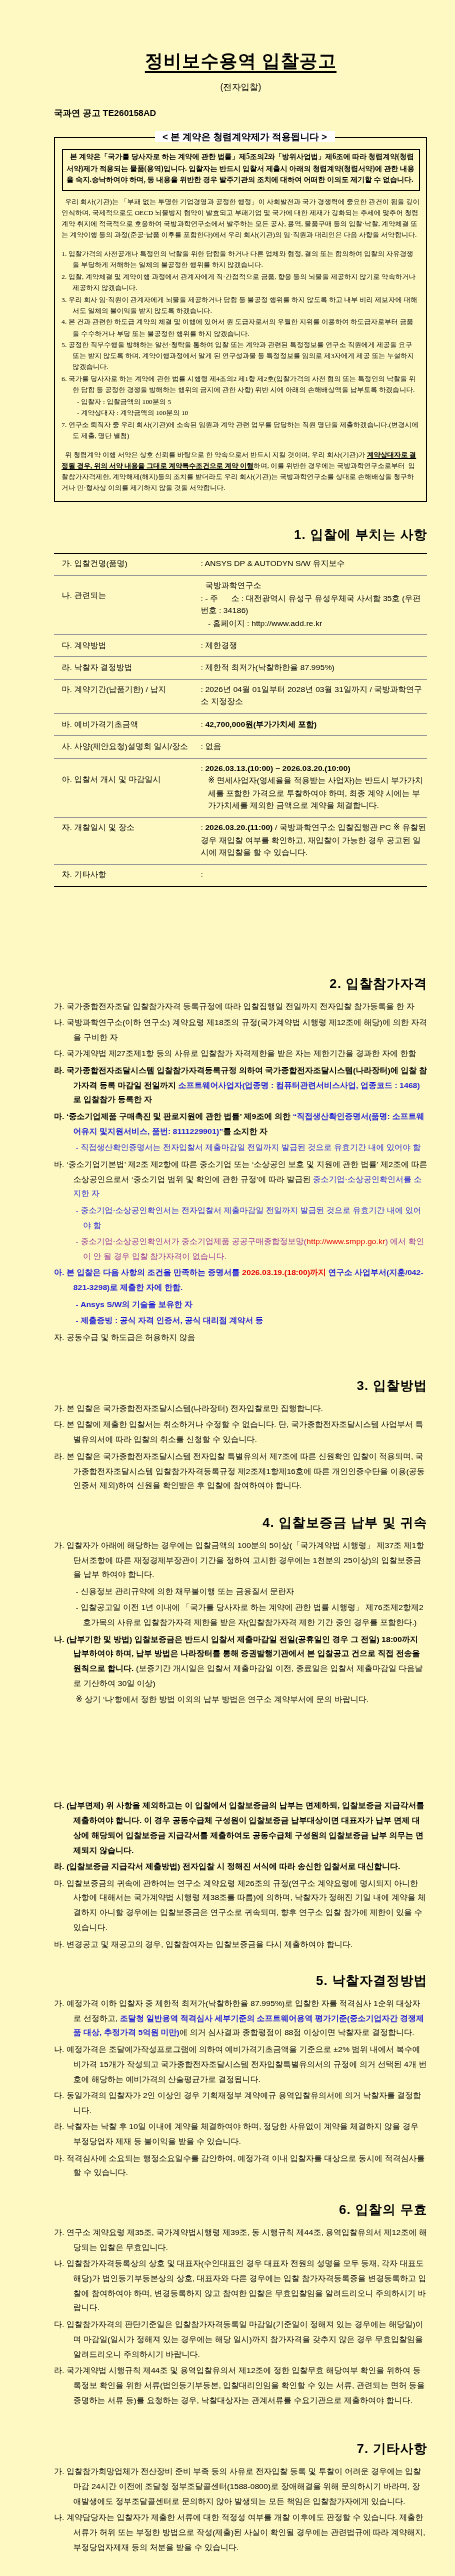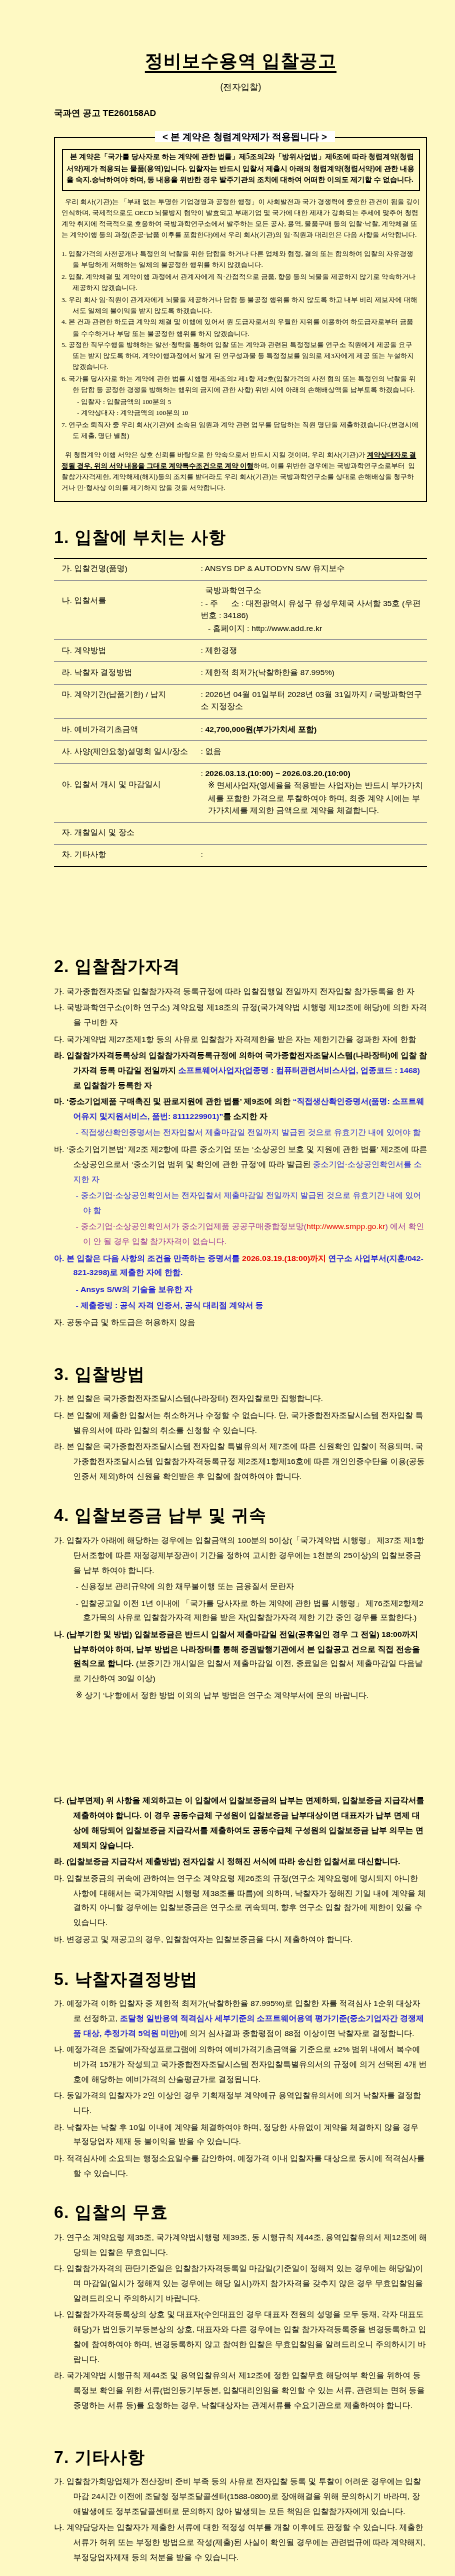--- a/index.html
+++ b/index.html
@@ -17,21 +17,21 @@
   .ibanner span{background:#fff;padding:0 7.7px;font-size:9.4px;font-weight:bold;}
   .lawbox{border:1.7px solid #000;padding:2.8px 3.9px;font-size:7.2px;line-height:1.6;font-weight:bold;
           font-family:"Liberation Serif","DejaVu Serif",serif;white-space:pre-wrap;}
   .pl{font-family:"Liberation Serif","DejaVu Serif",serif;font-size:6.8px;line-height:1.63;}
   .pl-intro{margin-top:5.5px;white-space:pre-wrap;}
   .pl-item{padding-left:11px;text-indent:-11px;margin-top:0.6px;}
   .pl-item.first{margin-top:7.7px;}
   .pl-item.sub{padding-left:22px;text-indent:-6.6px;}
   .pl-close{margin-top:7.7px;white-space:pre-wrap;}
   
-  .sh{font-size:17px;font-weight:bold;letter-spacing:0.6px;}
+  .sh{font-size:13px;font-weight:bold;letter-spacing:0.6px;text-align:right;}
   .item{font-size:8px;line-height:1.85;padding-left:19.3px;text-indent:-19.3px;margin-top:1.7px;white-space:pre-wrap;}
   .item.sub{padding-left:29px;text-indent:-7.2px;}
   .items{margin-top:6.6px;}
   
   .t1{border-top:1.7px solid #000;border-bottom:1.7px solid #000;margin-top:8.8px;}
   .t1row{display:flex;border-bottom:0.6px solid #999;padding:4.4px 0;font-size:8px;line-height:1.55;}
   .t1row:last-child{border-bottom:none;}
   .t1row .lab{width:139px;flex:none;padding-left:7.7px;}
   .t1row .val{flex:1;white-space:pre-wrap;}
   .vline{white-space:pre-wrap;}
@@ -74,21 +74,21 @@
       </div>
     </div>
 
     <div class="sh gap-small" style="margin-top:24px">1. 입찰에 부치는 사항</div>
     <div class="t1">
       <div class="t1row">
           <div class="lab">가. 입찰건명(품명)</div>
           <div class="val"><div class="vline"><span>: ANSYS DP &amp; AUTODYN S/W 유지보수</span></div></div>
         </div>
       <div class="t1row">
-          <div class="lab" style="padding-top:10px">나. 입찰서를</div>
+          <div class="lab" style="padding-top:10px">나. 관련되는</div>
           <div class="val"><div class="vline"><span>  국방과학연구소</span></div><div class="vline"><span>: - 주      소 : 대전광역시 유성구 유성우체국 사서함 35호 (우편번호 : 34186)</span></div><div class="vline pad1"><span>- 홈페이지 : http://www.add.re.kr</span></div></div>
         </div>
       <div class="t1row">
           <div class="lab">다. 계약방법</div>
           <div class="val"><div class="vline"><span>: 제한경쟁</span></div></div>
         </div>
       <div class="t1row">
           <div class="lab">라. 낙찰자 결정방법</div>
           <div class="val"><div class="vline"><span>: 제한적 최저가(낙찰하한율 87.995%)</span></div></div>
         </div>
@@ -103,48 +103,49 @@
       <div class="t1row">
           <div class="lab">사. 사양(제안요청)설명회 일시/장소</div>
           <div class="val"><div class="vline"><span>: 없음</span></div></div>
         </div>
       <div class="t1row">
           <div class="lab" style="padding-top:11px">아. 입찰서 개시 및 마감일시</div>
           <div class="val"><div class="vline"><span>: </span><span class="b">2026.03.13.(10:00) ~ 2026.03.20.(10:00)</span></div><div class="vline pad1"><span>※ 면세사업자(영세율을 적용받는 사업자)는 반드시 부가가치세를 포함한 가격으로 투찰하여야 하며, 최종 계약 시에는 부가가치세를 제외한 금액으로 계약을 체결합니다.</span></div></div>
         </div>
       <div class="t1row">
           <div class="lab">자. 개찰일시 및 장소</div>
+          <div class="val"><div class="vline"><span>: </span><span class="b">2026.03.20.(11:00)</span><span> / 국방과학연구소 입찰집행관 PC ※ 유찰된 경우 재입찰 여부를 확인하고, 재입찰이 가능한 경우 공고된 일시에 재입찰을 할 수 있습니다.</span></div></div>
         </div>
       <div class="t1row">
           <div class="lab">차. 기타사항</div>
           <div class="val"><div class="vline"><span>:</span></div></div>
         </div>
     </div>
 
     <div class="sh gap-pagebreak-1">2. 입찰참가자격</div>
     <div class="items">
       <div class="item"><span>가. 국가종합전자조달 입찰참가자격 등록규정에 따라 입찰집행일 전일까지 전자입찰 참가등록을 한 자</span></div>
       <div class="item"><span>나. 국방과학연구소(이하 연구소) 계약요령 제18조의 규정(국가계약법 시행령 제12조에 해당)에 의한 자격을 구비한 자</span></div>
       <div class="item"><span>다. 국가계약법 제27조제1항 등의 사유로 입찰참가 자격제한을 받은 자는 제한기간을 경과한 자에 한함</span></div>
-      <div class="item"><span class="b">라. 입찰참가자격등록상의 입찰참가자격등록규정에 의하여 국가종합전자조달시스템(나라장터)에 입찰 참가자격 등록 마감일 전일까지 </span><span class="b blue">소프트웨어사업자(업종명 : 컴퓨터관련서비스사업, 업종코드 : 1468)</span><span class="b">로 입찰참가 등록한 자</span></div>
+      <div class="item"><span class="b">라. 국가종합전자조달시스템 입찰참가자격등록규정 의하여 국가종합전자조달시스템(나라장터)에 입찰 참가자격 등록 마감일 전일까지 </span><span class="b blue">소프트웨어사업자(업종명 : 컴퓨터관련서비스사업, 업종코드 : 1468)</span><span class="b">로 입찰참가 등록한 자</span></div>
       <div class="item"><span class="b">마. ‘중소기업제품 구매촉진 및 판로지원에 관한 법률’ 제9조에 의한 </span><span class="b blue">“직접생산확인증명서(품명: 소프트웨어유지 및지원서비스, 품번: 8111229901)”</span><span class="b">를 소지한 자</span></div>
       <div class="item sub"><span class="blue">- 직접생산확인증명서는 전자입찰서 제출마감일 전일까지 발급된 것으로 유효기간 내에 있어야 함</span></div>
       <div class="item"><span>바. ‘중소기업기본법’ 제2조 제2항에 따른 중소기업 또는 ‘소상공인 보호 및 지원에 관한 법률’ 제2조에 따른 소상공인으로서 ‘중소기업 범위 및 확인에 관한 규정’에 따라 발급된 </span><span class="blue">중소기업·소상공인확인서를 소지한 자</span></div>
       <div class="item sub"><span class="blue">- 중소기업·소상공인확인서는 전자입찰서 제출마감일 전일까지 발급된 것으로 유효기간 내에 있어야 함</span></div>
       <div class="item sub"><span class="purple">- 중소기업·소상공인확인서가 중소기업제품 공공구매종합정보망(</span><span class="red">http://www.smpp.go.kr</span><span class="purple">) 에서 확인이 안 될 경우 입찰 참가자격이 없습니다.</span></div>
       <div class="item"><span class="b blue">아. 본 입찰은 다음 사항의 조건을 만족하는 증명서를 </span><span class="b red">2026.03.19.(18:00)까지</span><span class="b blue"> 연구소 사업부서(지훈/042-821-3298)로 제출한 자에 한함.</span></div>
       <div class="item sub"><span class="b blue">- Ansys S/W의 기술을 보유한 자</span></div>
       <div class="item sub"><span class="b blue">- 제출증빙 : 공식 자격 인증서, 공식 대리점 계약서 등</span></div>
       <div class="item"><span>자. 공동수급 및 하도급은 허용하지 않음</span></div>
     </div>
 
     <div class="sh gap-section">3. 입찰방법</div>
     <div class="items">
       <div class="item"><span>가. 본 입찰은 국가종합전자조달시스템(나라장터) 전자입찰로만 집행합니다.</span></div>
-      <div class="item"><span>다. 본 입찰에 제출한 입찰서는 취소하거나 수정할 수 없습니다. 단, 국가종합전자조달시스템 전자입찰 특별유의서에 따라 입찰의 취소를 신청할 수 있습니다.</span></div>
+      <div class="item"><span>다. 본 입찰에 제출한 입찰서는 취소하거나 수정할 수 없습니다. 단, 국가종합전자조달시스템 사업부서 특별유의서에 따라 입찰의 취소를 신청할 수 있습니다.</span></div>
       <div class="item"><span>라. 본 입찰은 국가종합전자조달시스템 전자입찰 특별유의서 제7조에 따른 신원확인 입찰이 적용되며, 국가종합전자조달시스템 입찰참가자격등록규정 제2조제1항제16호에 따른 개인인증수단을 이용(공동인증서 제외)하여 신원을 확인받은 후 입찰에 참여하여야 합니다.</span></div>
     </div>
 
     <div class="sh gap-small">4. 입찰보증금 납부 및 귀속</div>
     <div class="items">
       <div class="item"><span>가. 입찰자가 아래에 해당하는 경우에는 입찰금액의 100분의 5이상(「국가계약법 시행령」 제37조 제1항 단서조항에 따른 재정경제부장관이 기간을 정하여 고시한 경우에는 1천분의 25이상)의 입찰보증금을 납부 하여야 합니다.</span></div>
       <div class="item sub"><span>- 신용정보 관리규약에 의한 채무불이행 또는 금융질서 문란자</span></div>
       <div class="item sub"><span>- 입찰공고일 이전 1년 이내에 「국가를 당사자로 하는 계약에 관한 법률 시행령」 제76조제2항제2호가목의 사유로 입찰참가자격 제한을 받은 자(입찰참가자격 제한 기간 중인 경우를 포함한다.)</span></div>
       <div class="item"><span class="b">나. (납부기한 및 방법) 입찰보증금은 반드시 입찰서 제출마감일 전일(공휴일인 경우 그 전일) 18:00까지 납부하여야 하며, 납부 방법은 나라장터를 통해 증권발행기관에서 본 입찰공고 건으로 직접 전송을 원칙으로 합니다. </span><span>(보증기간 개시일은 입찰서 제출마감일 이전, 종료일은 입찰서 제출마감일 다음날로 기산하여 30일 이상)</span></div>
       <div class="item sub"><span>※ 상기 ‘나’항에서 정한 방법 이외의 납부 방법은 연구소 계약부서에 문의 바랍니다.</span></div>
@@ -159,22 +160,22 @@
       <div class="item"><span>가. 예정가격 이하 입찰자 중 제한적 최저가(낙찰하한율 87.995%)로 입찰한 자를 적격심사 1순위 대상자로 선정하고, </span><span class="b blue">조달청 일반용역 적격심사 세부기준의 소프트웨어용역 평가기준(중소기업자간 경쟁제품 대상, 추정가격 5억원 미만)</span><span>에 의거 심사결과 종합평점이 88점 이상이면 낙찰자로 결정합니다.</span></div>
       <div class="item"><span>나. 예정가격은 조달예가작성프로그램에 의하여 예비가격기초금액을 기준으로 ±2% 범위 내에서 복수예비가격 15개가 작성되고 국가종합전자조달시스템 전자입찰특별유의서의 규정에 의거 선택된 4개 번호에 해당하는 예비가격의 산술평균가로 결정됩니다.</span></div>
       <div class="item"><span>다. 동일가격의 입찰자가 2인 이상인 경우 기획재정부 계약예규 용역입찰유의서에 의거 낙찰자를 결정합니다.</span></div>
       <div class="item"><span>라. 낙찰자는 낙찰 후 10일 이내에 계약을 체결하여야 하며, 정당한 사유없이 계약을 체결하지 않을 경우 부정당업자 제재 등 불이익을 받을 수 있습니다.</span></div>
       <div class="item"><span>마. 적격심사에 소요되는 행정소요일수를 감안하여, 예정가격 이내 입찰자를 대상으로 동시에 적격심사를 할 수 있습니다.</span></div>
     </div>
 
     <div class="sh gap-small">6. 입찰의 무효</div>
     <div class="items">
       <div class="item"><span>가. 연구소 계약요령 제35조, 국가계약법시행령 제39조, 동 시행규칙 제44조, 용역입찰유의서 제12조에 해당되는 입찰은 무효입니다.</span></div>
+      <div class="item"><span>나. 입찰참가자격등록상의 상호 및 대표자(수인대표인 경우 대표자 전원의 성명을 모두 등재, 각자 대표도 해당)가 법인등기부등본상의 상호, 대표자와 다른 경우에는 입찰 참가자격등록증을 변경등록하고 입찰에 참여하여야 하며, 변경등록하지 않고 참여한 입찰은 무효입찰임을 알려드리오니 주의하시기 바랍니다.</span></div>
       <div class="item"><span>다. 입찰참가자격의 판단기준일은 입찰참가자격등록일 마감일(기준일이 정해져 있는 경우에는 해당일)이며 마감일(일시가 정해져 있는 경우에는 해당 일시)까지 참가자격을 갖추지 않은 경우 무효입찰임을 알려드리오니 주의하시기 바랍니다.</span></div>
-      <div class="item"><span>나. 입찰참가자격등록상의 상호 및 대표자(수인대표인 경우 대표자 전원의 성명을 모두 등재, 각자 대표도 해당)가 법인등기부등본상의 상호, 대표자와 다른 경우에는 입찰 참가자격등록증을 변경등록하고 입찰에 참여하여야 하며, 변경등록하지 않고 참여한 입찰은 무효입찰임을 알려드리오니 주의하시기 바랍니다.</span></div>
       <div class="item"><span>라. 국가계약법 시행규칙 제44조 및 용역입찰유의서 제12조에 정한 입찰무효 해당여부 확인을 위하여 등록정보 확인을 위한 서류(법인등기부등본, 입찰대리인임을 확인할 수 있는 서류, 관련되는 면허 등을 증명하는 서류 등)를 요청하는 경우, 낙찰대상자는 관계서류를 수요기관으로 제출하여야 합니다.</span></div>
     </div>
 
     <div class="sh gap-section">7. 기타사항</div>
     <div class="items">
       <div class="item"><span>가. 입찰참가희망업체가 전산장비 준비 부족 등의 사유로 전자입찰 등록 및 투찰이 어려운 경우에는 입찰마감 24시간 이전에 조달청 정부조달콜센터(1588-0800)로 장애해결을 위해 문의하시기 바라며, 장애발생에도 정부조달콜센터로 문의하지 않아 발생되는 모든 책임은 입찰참가자에게 있습니다.</span></div>
       <div class="item"><span>나. 계약담당자는 입찰자가 제출한 서류에 대한 적정성 여부를 개찰 이후에도 판정할 수 있습니다. 제출한 서류가 허위 또는 부정한 방법으로 작성(제출)된 사실이 확인될 경우에는 관련법규에 따라 계약해지, 부정당업자제재 등의 처분을 받을 수 있습니다.</span></div>
 
     </div>
 

